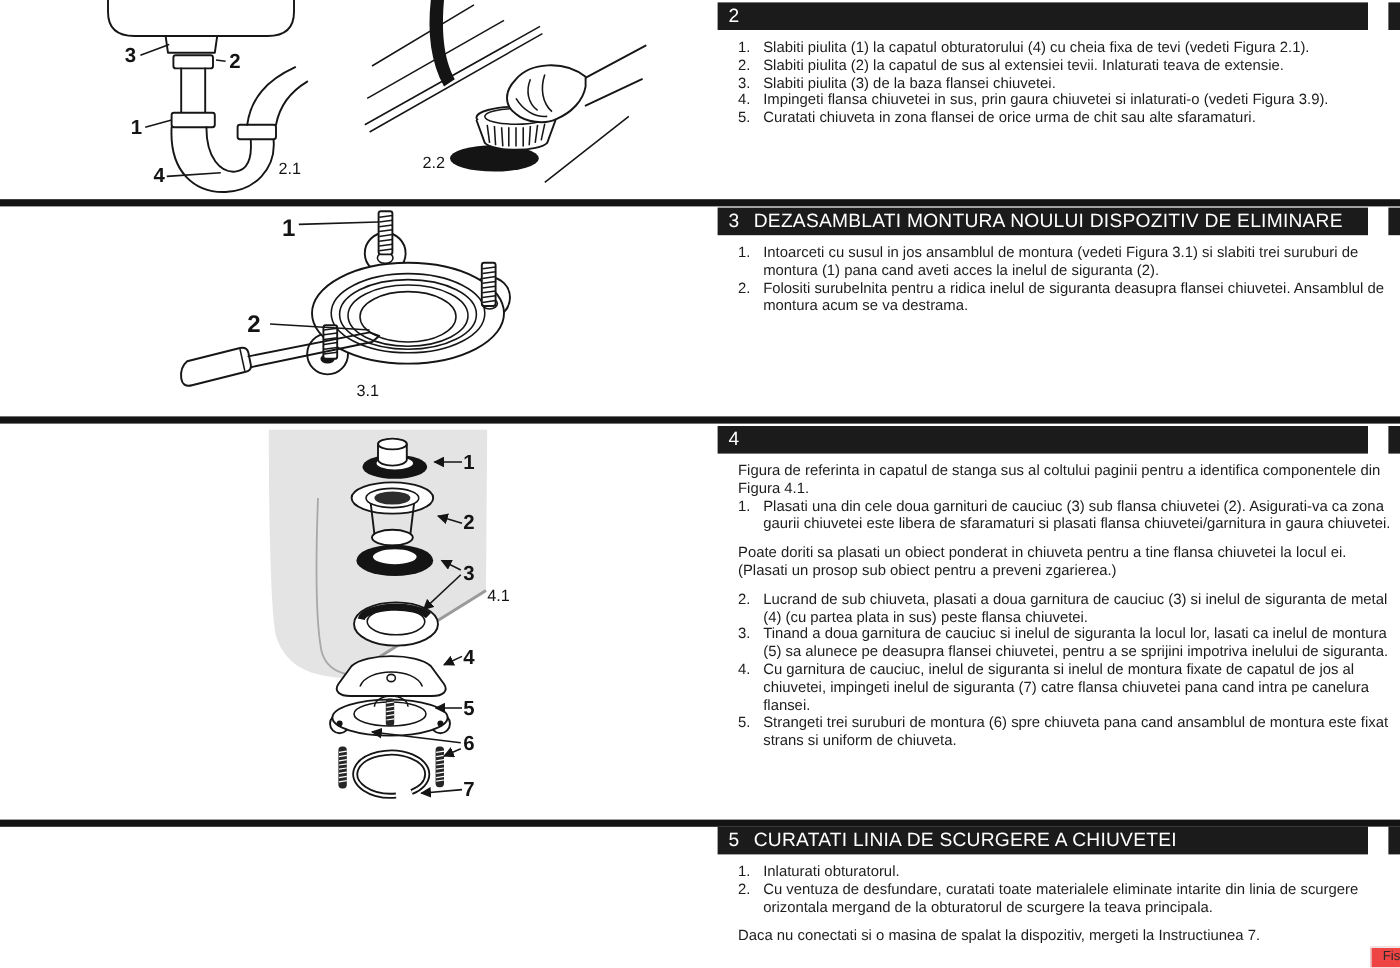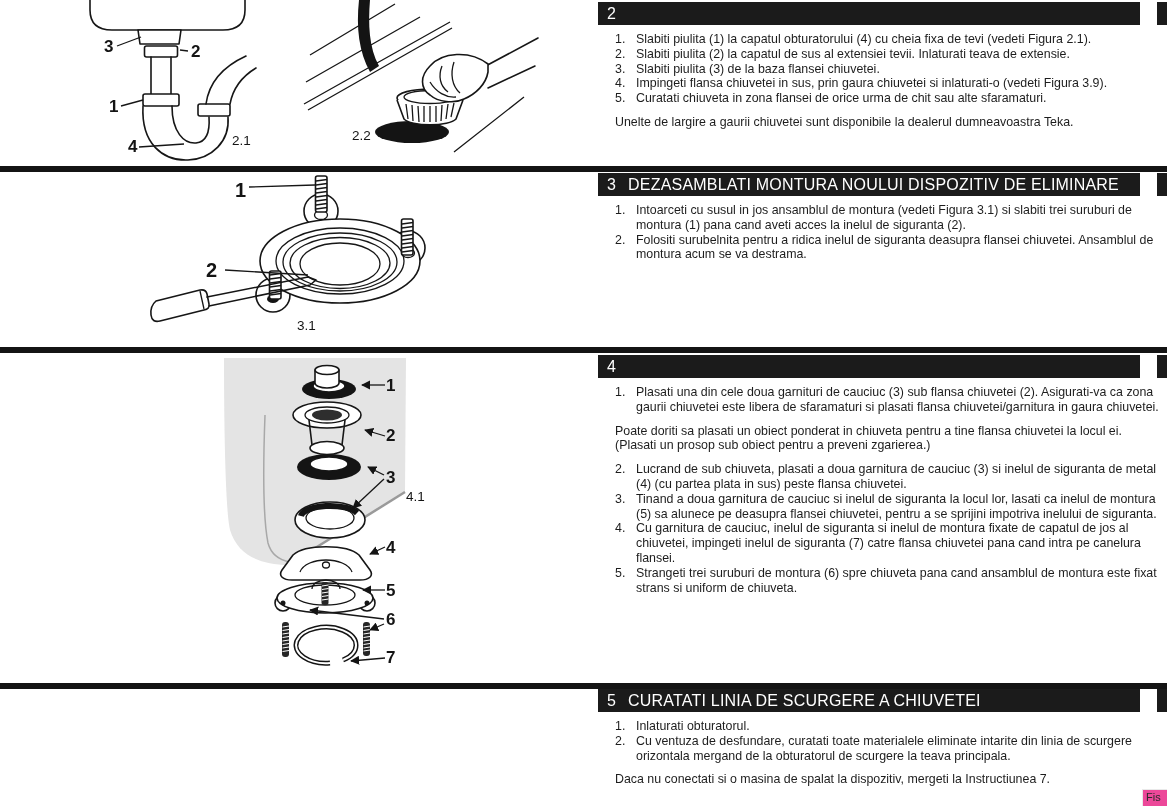--- a/index.html
+++ b/index.html
@@ -44,22 +44,22 @@
   .lbl{font-weight:bold;font-size:17px;}
   .lbl-lg{font-weight:bold;font-size:20px;}
   .cap{font-size:13.5px;}
   .ln{stroke:#161616;stroke-width:1.3px;fill:none;}
   .art{stroke:#161616;stroke-width:1.6px;fill:none;stroke-linecap:round;stroke-linejoin:round;}
   .artw{stroke:#161616;stroke-width:1.6px;fill:#ffffff;stroke-linejoin:round;}
   .artb{fill:#141414;stroke:none;}
 
   #corner-box{
     position:absolute;right:0;bottom:1px;width:21px;height:16px;
-    background:#ec4899;border-top:1px solid #e9e9e9;border-left:1px solid #e9e9e9;
-    font-size:11px;color:#2a2a2a;overflow:hidden;padding-left:3px;line-height:15px;
+    background:#ef4444;border-top:1px solid #e9e9e9;border-left:1px solid #e9e9e9;
+    font-size:11px;color:#2a2a2a;overflow:hidden;padding-left:3px;line-height:15px;text-align:right;
   }
 </style>
 </head>
 <body>
 
 <svg id="figure-2-1" class="fig" width="260" height="162" viewBox="0 0 260 162">
   <g>
     <path class="art" d="M 30 0 L 30 10 Q 30 30 52 30 L 163 30 Q 185 30 185 10 L 185 0"></path>
     <path class="artw" d="M 78 30 L 121 30 L 119 44 L 80 44 Z"></path>
     <rect class="artw" x="84.5" y="46" width="33" height="11" rx="2"></rect>
@@ -227,21 +227,20 @@
       </div>
     <div class="li">
         <span class="n">4.</span>
         <span class="t">Impingeti flansa chiuvetei in sus, prin gaura chiuvetei si inlaturati-o (vedeti Figura 3.9).</span>
       </div>
     <div class="li">
         <span class="n">5.</span>
         <span class="t">Curatati chiuveta in zona flansei de orice urma de chit sau alte sfaramaturi.</span>
       </div>
     <div class="note">
-      <div>Unelte de largire a gaurii chiuvetei sunt disponibile la dealerul dumneavoastra Teka.</div>
     </div>
   </div>
 </div>
 
 <div id="section-3" class="section">
   <div class="hdr">
     <div class="hdr-bar">
       <span class="hdr-num">3</span>
       <span>DEZASAMBLATI MONTURA NOULUI DISPOZITIV DE ELIMINARE</span>
     </div>
@@ -262,20 +261,21 @@
 
 <div id="section-4" class="section">
   <div class="hdr">
     <div class="hdr-bar">
       <span class="hdr-num">4</span>
     </div>
     <div class="hdr-gap"></div>
     <div class="hdr-tab"></div>
   </div>
   <div class="body">
+    <div>Figura de referinta in capatul de stanga sus al coltului paginii pentru a identifica componentele din Figura 4.1.</div>
     <div class="li">
         <span class="n">1.</span>
         <span class="t">Plasati una din cele doua garnituri de cauciuc (3) sub flansa chiuvetei (2). Asigurati-va ca zona gaurii chiuvetei este libera de sfaramaturi si plasati flansa chiuvetei/garnitura in gaura chiuvetei.</span>
       </div>
     <div class="para">
       <div>Poate doriti sa plasati un obiect ponderat in chiuveta pentru a tine flansa chiuvetei la locul ei.</div>
       <div>(Plasati un prosop sub obiect pentru a preveni zgarierea.)</div>
     </div>
     <div class="list2">
       <div class="li">

